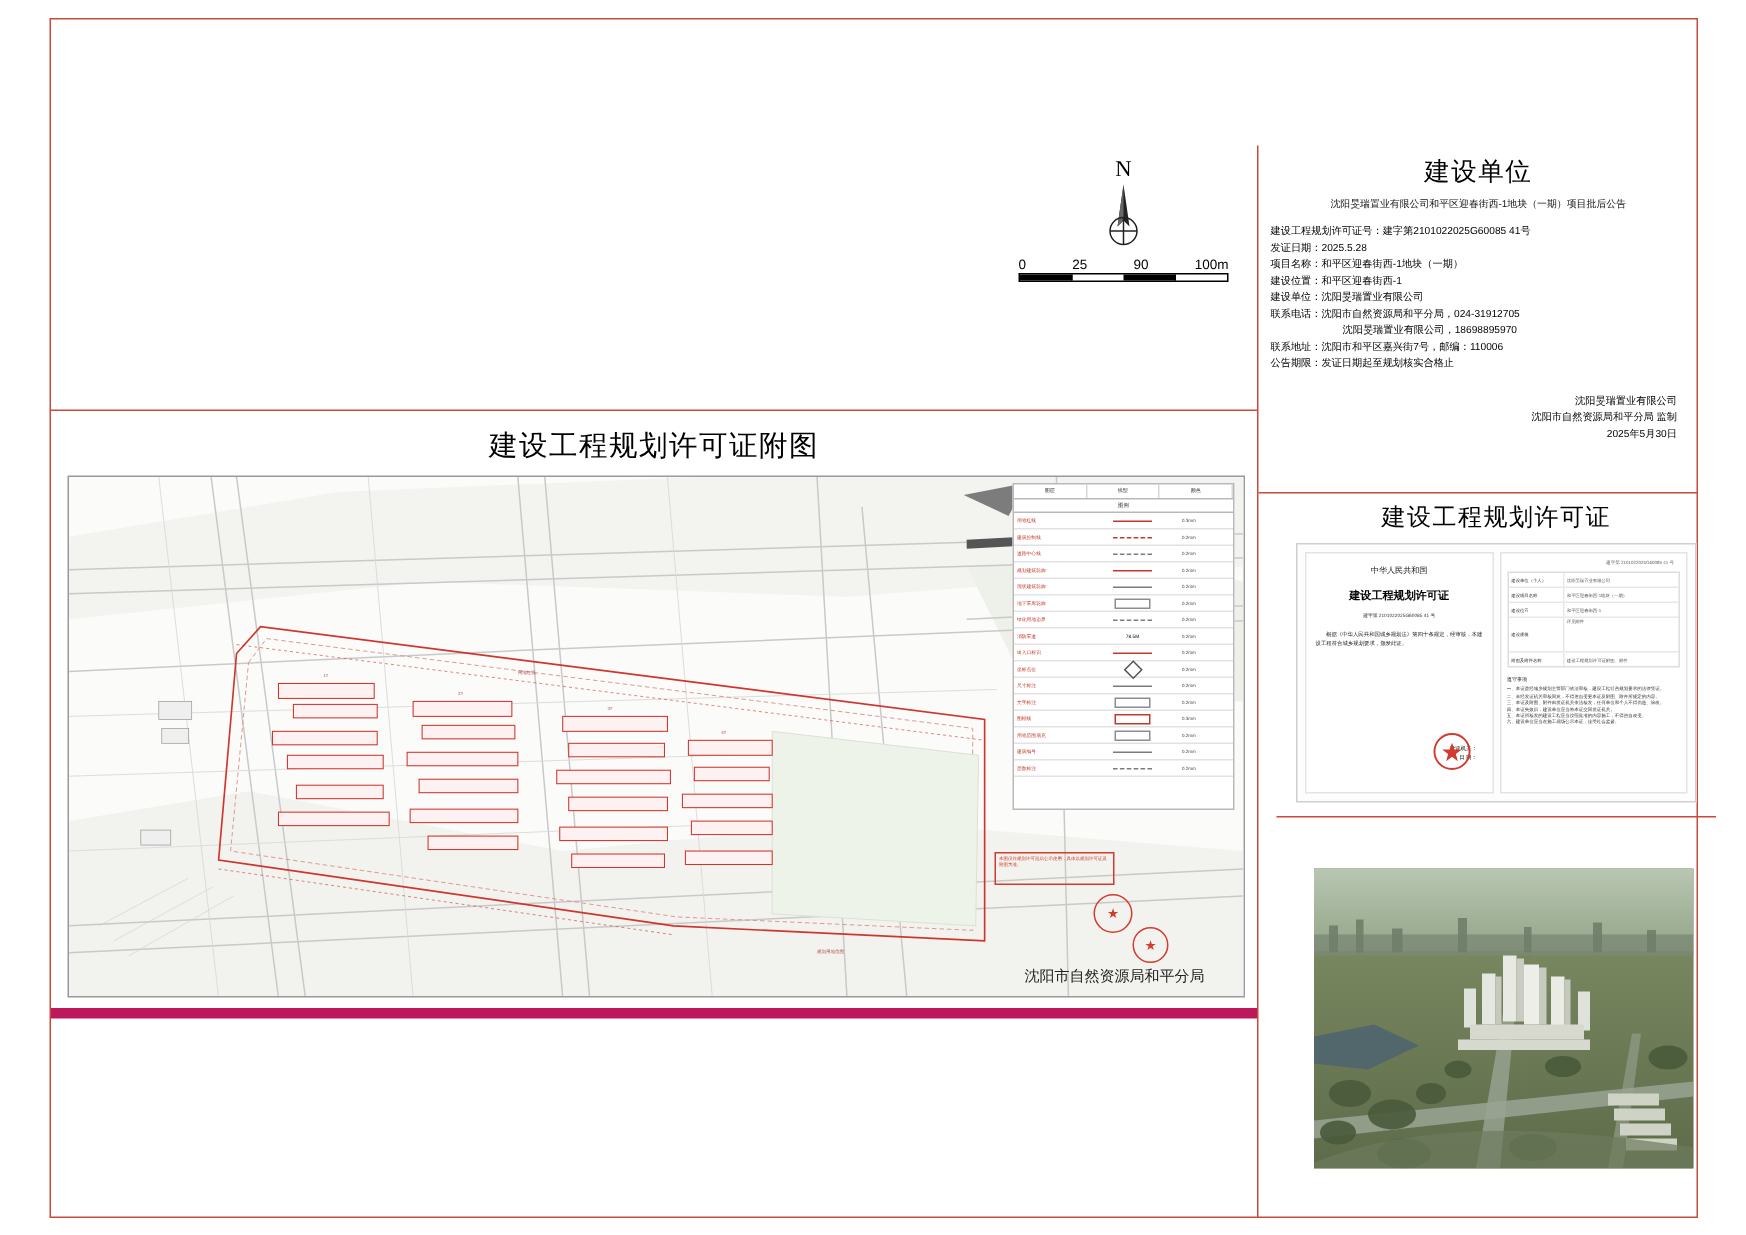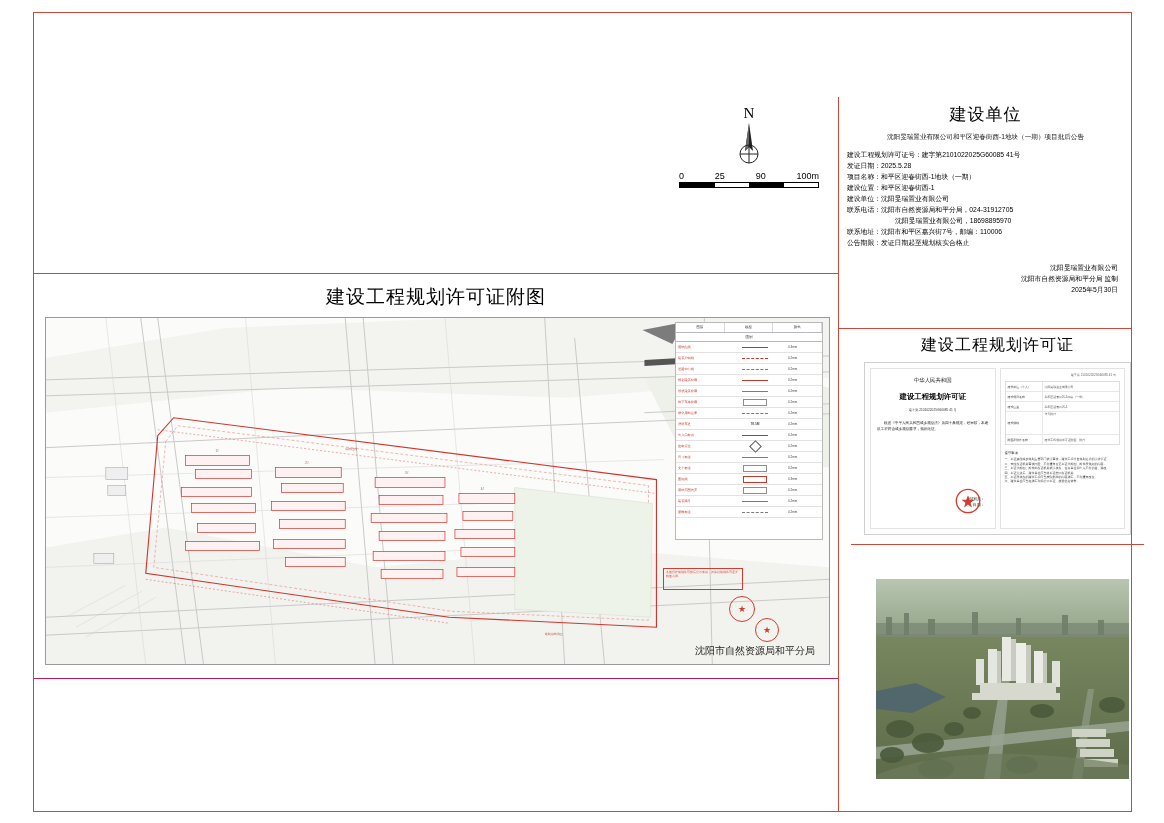--- a/index.html
+++ b/index.html
@@ -90,21 +90,21 @@
   .scalebar .bar span { flex: 1; border-right: 1px solid #000; }
   .scalebar .bar span:last-child { border-right: none; }
   .scalebar .bar span.dark { background: #000; }
 
   .plan-cell {
     position: absolute;
     left: 0;
     top: 177px;
     width: 100%;
     height: 405px;
-    border-bottom: 1px solid #be185d;
+    border-bottom: 7px solid #be185d;
     box-sizing: border-box;
   }
   .plan-heading {
     text-align: center;
     font-family: "DejaVu Serif", serif;
     font-size: 19px;
     margin-top: 10px;
     letter-spacing: 1px;
   }
   .plan-frame {
@@ -157,21 +157,21 @@
   .lg-row .c2 { flex: 1; display: flex; align-items: center; justify-content: center; }
   .lg-row .c3 { width: 34px; font-size: 3px; color: #444; padding-left: 2px; }
   .swatch-line { width: 26px; height: 0; border-top: 1.2px solid #c0392b; }
   .swatch-line.dash { border-top-style: dashed; }
   .swatch-line.grey { border-top-color: #7b7b7b; }
   .swatch-rect { width: 22px; height: 5px; border: 1px solid #8d8d8d; }
   .swatch-rect.red { border-color: #c0392b; }
   .swatch-diamond { width: 7px; height: 7px; border: 1px solid #555; transform: rotate(45deg); }
   .plan-footer {
     position: absolute;
-    right: 14px;
+    right: 26px;
     bottom: 6px;
     font-size: 10px;
     color: #222;
     margin-top: 42px;
   }
   .stamp {
     position: absolute;
     border: 1.4px solid #d23c2e;
     border-radius: 50%;
     color: #d23c2e;

